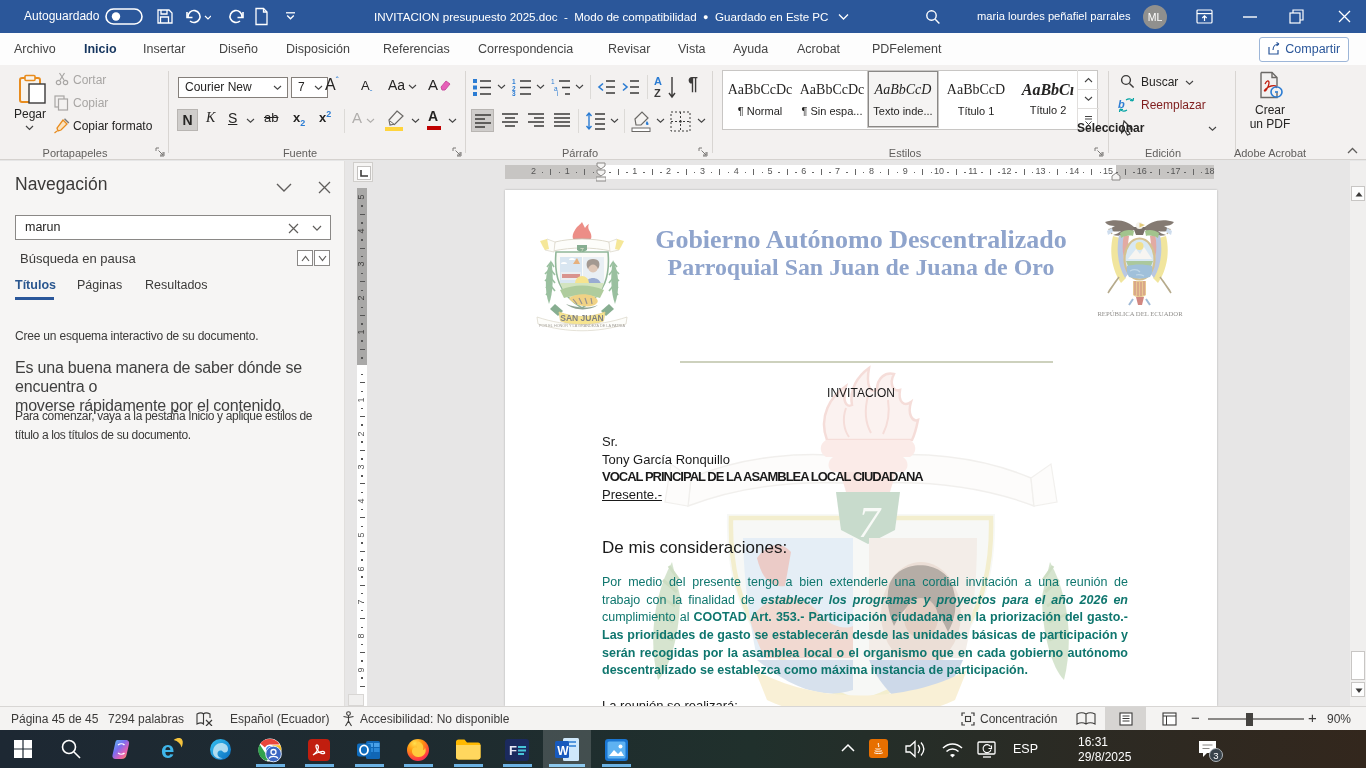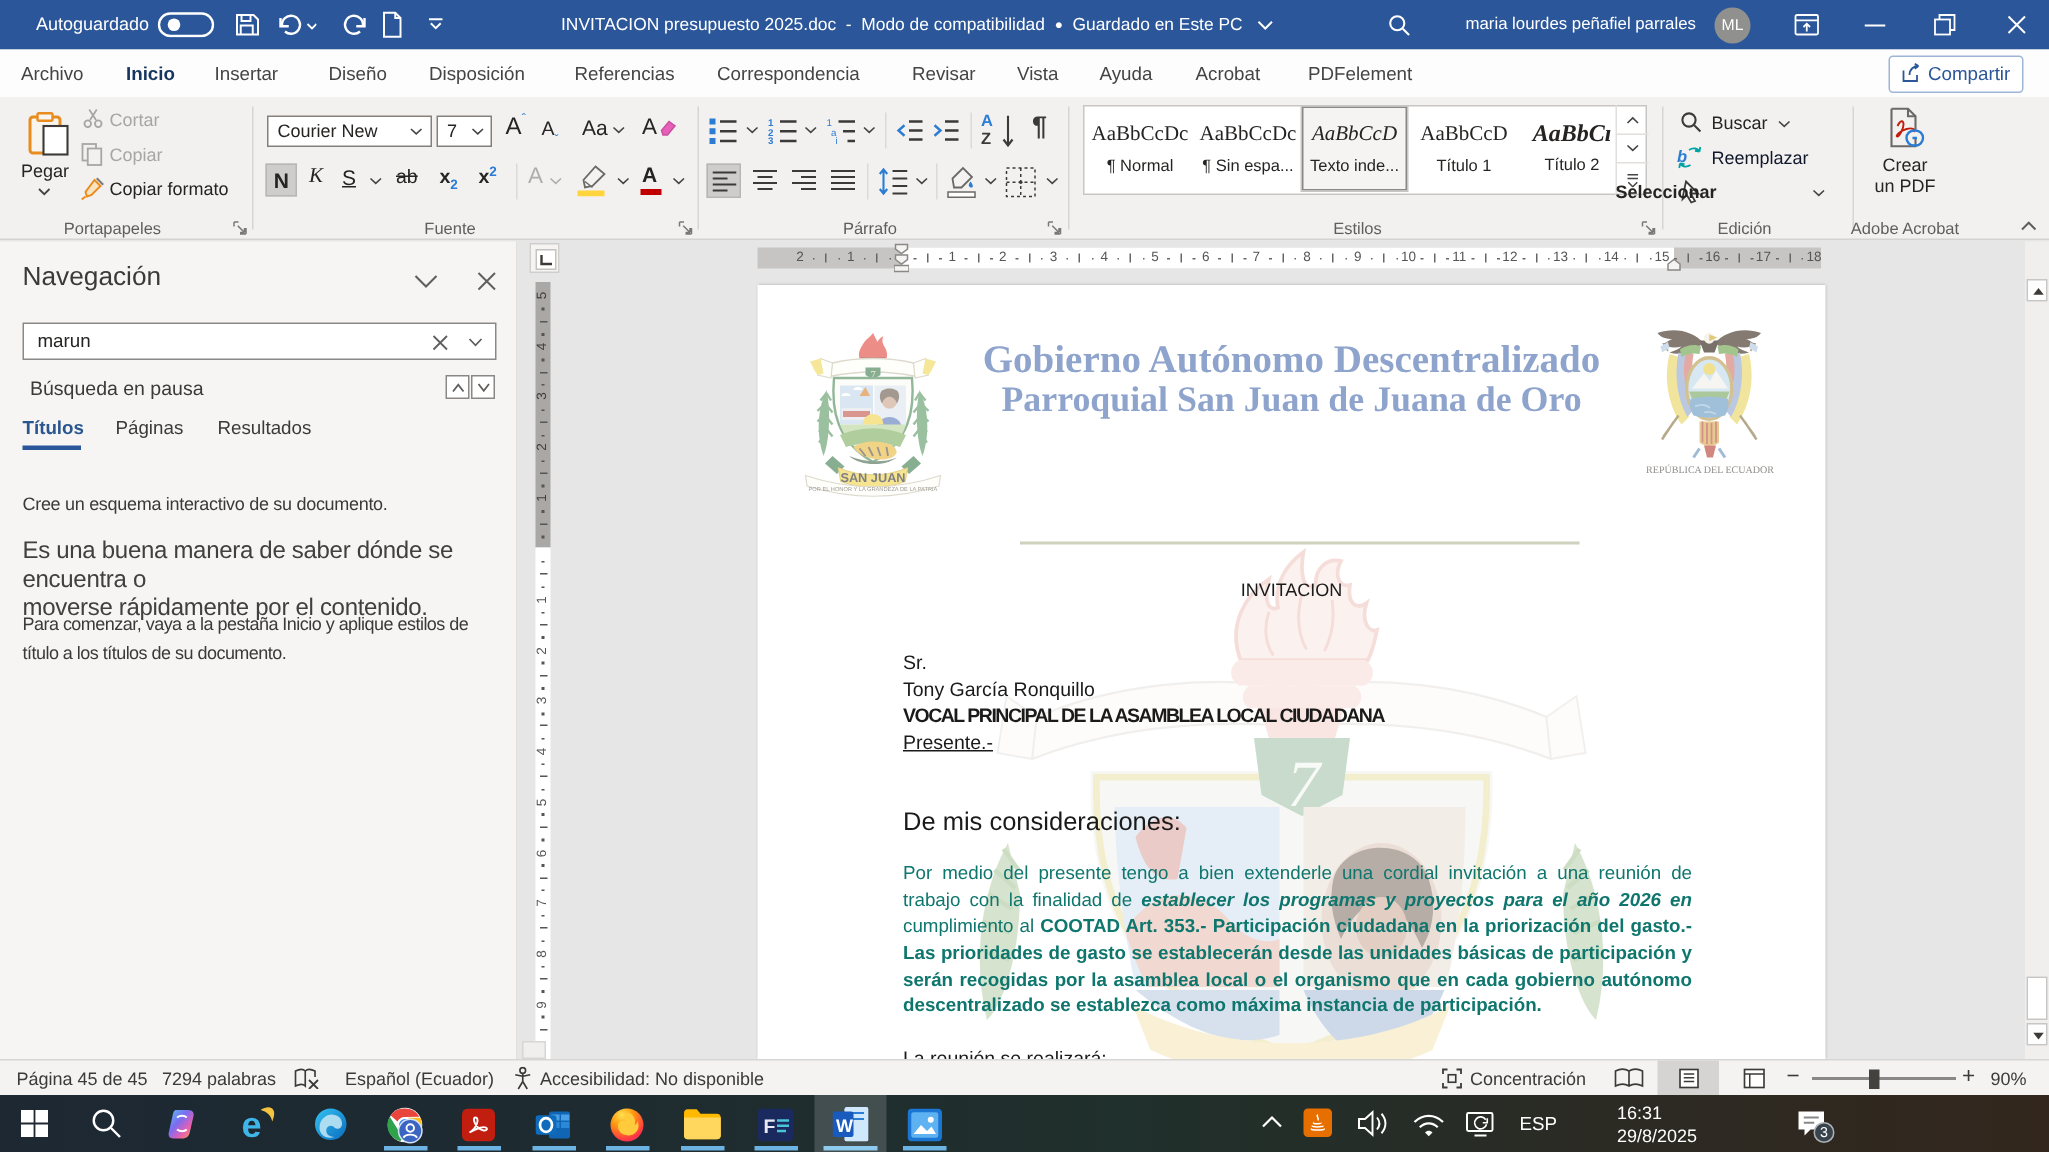--- a/index.html
+++ b/index.html
@@ -141,21 +141,21 @@
   <div class="gsep" style="left:168px;"></div>
 
   <div class="abs" style="left:178px;top:12px;width:110px;height:21px;background:#fff;border:1px solid #847f7a;font-size:12px;line-height:19px;padding-left:6px;color:#252423;">Courier New
     <svg class="abs" style="right:5px;top:7px;" width="9" height="6" viewBox="0 0 9 6">
         <path d="M1 1 l3.5 3.2 L8 1" fill="none" stroke="#444" stroke-width="1.1"></path>
       </svg></div>
   <div class="abs" style="left:291px;top:12px;width:37px;height:21px;background:#fff;border:1px solid #847f7a;font-size:12px;line-height:19px;padding-left:6px;color:#252423;">7
     <svg class="abs" style="right:4px;top:7px;" width="9" height="6" viewBox="0 0 9 6">
         <path d="M1 1 l3.5 3.2 L8 1" fill="none" stroke="#444" stroke-width="1.1"></path>
       </svg></div>
-  <span class="abs" style="left:337px;top:11px;font-size:16px;color:#252423;text-align:center;">A<span style="font-size:9px;position:relative;top:-7px;color:#2b7cd3;">ˆ</span></span>
+  <span class="abs" style="left:325px;top:11px;font-size:16px;color:#252423;text-align:center;">A<span style="font-size:9px;position:relative;top:-7px;color:#2b7cd3;">ˆ</span></span>
   <span class="abs" style="left:361px;top:13px;font-size:13px;color:#252423;">A<span style="font-size:8px;position:relative;top:5px;color:#2b7cd3;">ˇ</span></span>
   <span class="abs" style="left:388px;top:12px;font-size:14px;color:#252423;">Aa<svg style="margin-left:3px;" width="9" height="6" viewBox="0 0 9 6">
         <path d="M1 1 l3.5 3.2 L8 1" fill="none" stroke="#444" stroke-width="1.1"></path>
       </svg></span>
   <span class="abs" style="left:428px;top:11px;font-size:15px;color:#252423;">A</span>
   <svg class="abs" style="left:439px;top:14px;" width="12" height="12" viewBox="0 0 12 12">
       <path d="M2 8 l5-6 l4 3 l-5 6 l-3 0 z" fill="#e75fb8" stroke="#c94fa0" stroke-width="1"></path>
     </svg>
 
   <div class="abs" style="left:177px;top:44px;width:21px;height:22px;background:#cfcdcb;border:1px solid #b8b5b2;color:#252423;font-weight:bold;font-size:14px;text-align:center;line-height:20px;">N</div>
@@ -328,21 +328,21 @@
   </svg>
   <span class="abs" style="left:1141px;top:10px;color:#252423;">Buscar</span>
   <svg class="abs" style="left:1185px;top:15px;" width="9" height="6" viewBox="0 0 9 6">
       <path d="M1 1 l3.5 3.2 L8 1" fill="none" stroke="#444" stroke-width="1.1"></path>
     </svg>
   <svg class="abs" style="left:1118px;top:32px;" width="17" height="16" viewBox="0 0 17 16">
     <text x="0" y="11" font-size="11" font-style="italic" fill="#2b7cd3" font-weight="bold">b</text>
     <path d="M8 3 c3 -2 6 -1 7 1 M15 4 l.5 -3 M15 4 l-3 -.5" fill="none" stroke="#00a3a3" stroke-width="1.2"></path>
     <path d="M9 13 c-3 2 -6 1 -7 -1 M2 12 l-.5 3 M2 12 l3 .5" fill="none" stroke="#00a3a3" stroke-width="1.2"></path>
   </svg>
-  <span class="abs" style="left:1141px;top:33px;color:#0f172a;">Reemplazar</span>
+  <span class="abs" style="left:1141px;top:33px;color:#7f1d1d;">Reemplazar</span>
   <svg class="abs" style="left:1121px;top:55px;" width="13" height="16" viewBox="0 0 13 16">
     <path d="M3 1 l8 8 h-5 l3 5 l-2.5 1 l-3 -5 l-3 3 z" fill="#fff" stroke="#3b3a39" stroke-width="1.2"></path>
   </svg>
   <span class="abs" style="left:1077px;top:56px;color:#252423;font-weight:bold;">Seleccionar</span>
   <svg class="abs" style="left:1208px;top:61px;" width="9" height="6" viewBox="0 0 9 6">
       <path d="M1 1 l3.5 3.2 L8 1" fill="none" stroke="#444" stroke-width="1.1"></path>
     </svg>
   <div class="glabel" style="left:1113px;width:100px;">Edición</div>
   <div class="gsep" style="left:1235px;"></div>
 

